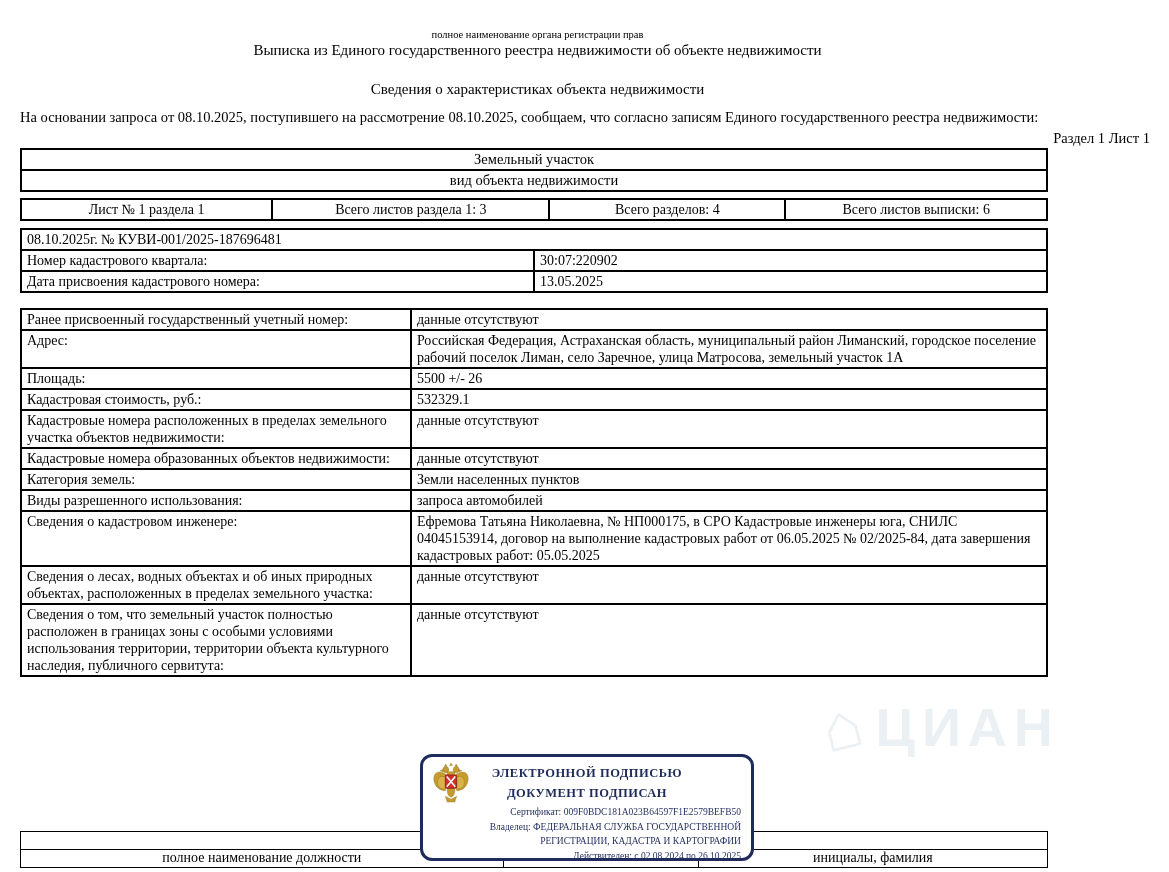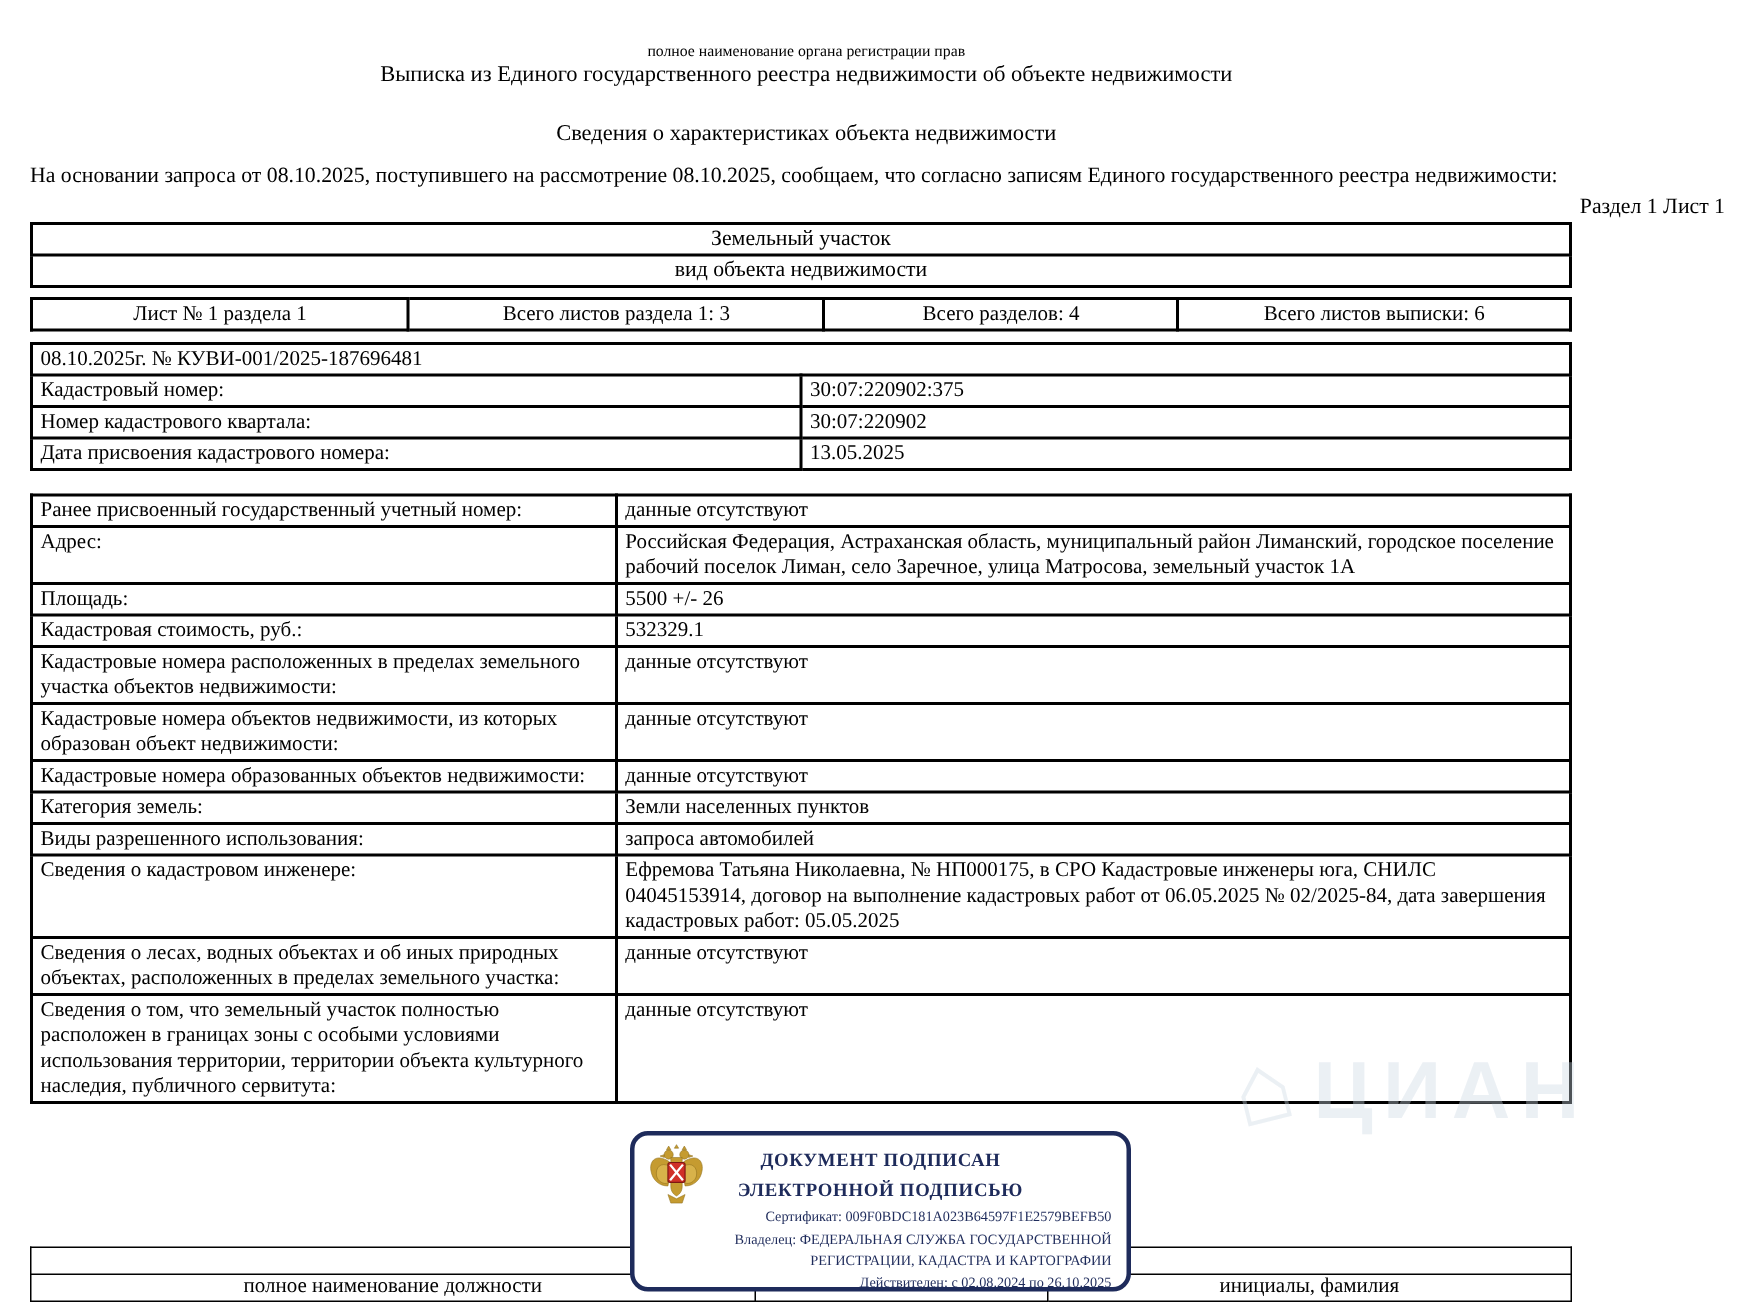--- a/index.html
+++ b/index.html
@@ -94,24 +94,20 @@
     </tr>
   </tbody>
     </table>
 
   <table class="tbl-reg">
     <tbody>
         <tr>
           <td colspan="2">08.10.2025г. № КУВИ-001/2025-187696481</td>
         </tr>
     <tr>
-      <td class="col-label">Кадастровый номер:</td>
-      <td class="col-value">30:07:220902:375</td>
-    </tr>
-    <tr>
       <td class="col-label">Номер кадастрового квартала:</td>
       <td class="col-value">30:07:220902</td>
     </tr>
     <tr>
       <td class="col-label">Дата присвоения кадастрового номера:</td>
       <td class="col-value">13.05.2025</td>
     </tr>
   </tbody>
     </table>
 
@@ -128,24 +124,20 @@
     <tr>
       <td class="col-label">Площадь:</td>
       <td class="col-value">5500 +/- 26</td>
     </tr>
     <tr>
       <td class="col-label">Кадастровая стоимость, руб.:</td>
       <td class="col-value">532329.1</td>
     </tr>
     <tr>
       <td class="col-label">Кадастровые номера расположенных в пределах земельного участка объектов недвижимости:</td>
-      <td class="col-value">данные отсутствуют</td>
-    </tr>
-    <tr>
-      <td class="col-label">Кадастровые номера объектов недвижимости, из которых образован объект недвижимости:</td>
       <td class="col-value">данные отсутствуют</td>
     </tr>
     <tr>
       <td class="col-label">Кадастровые номера образованных объектов недвижимости:</td>
       <td class="col-value">данные отсутствуют</td>
     </tr>
     <tr>
       <td class="col-label">Категория земель:</td>
       <td class="col-value">Земли населенных пунктов</td>
     </tr>
@@ -206,22 +198,22 @@
         <path d="M24 4.5 L25.5 2 L27 4.5 Z"></path>
         <path d="M18.5 3.5 L20 1 L21.5 3.5 Z"></path>
 
         <path d="M16 10 H24 V30 C24 34 22 36 20 37 C18 36 16 34 16 30 Z"></path>
         <path d="M14 36 L20 39 L26 36 L24 42 H16 Z"></path>
       </g>
 
       <rect x="14" y="13.5" width="12" height="14" rx="1.5" fill="#d03028" stroke="#7e1612" stroke-width="0.8"></rect>
       <path d="M15.5 15 L24.5 26 M24.5 15 L15.5 26" stroke="#ffffff" stroke-width="1.6"></path>
     </svg>
+    <div class="stamp-title">ЭЛЕКТРОННОЙ ПОДПИСЬЮ</div>
     <div class="stamp-title">ДОКУМЕНТ ПОДПИСАН</div>
-    <div class="stamp-title">ЭЛЕКТРОННОЙ ПОДПИСЬЮ</div>
     <div class="stamp-meta">
       <div>Сертификат: 009F0BDC181A023B64597F1E2579BEFB50</div>
       <div>Владелец: ФЕДЕРАЛЬНАЯ СЛУЖБА ГОСУДАРСТВЕННОЙ РЕГИСТРАЦИИ, КАДАСТРА И КАРТОГРАФИИ</div>
       <div>Действителен: с 02.08.2024 по 26.10.2025</div>
     </div>
   </div>
 
 </div>
 
 </body></html>

